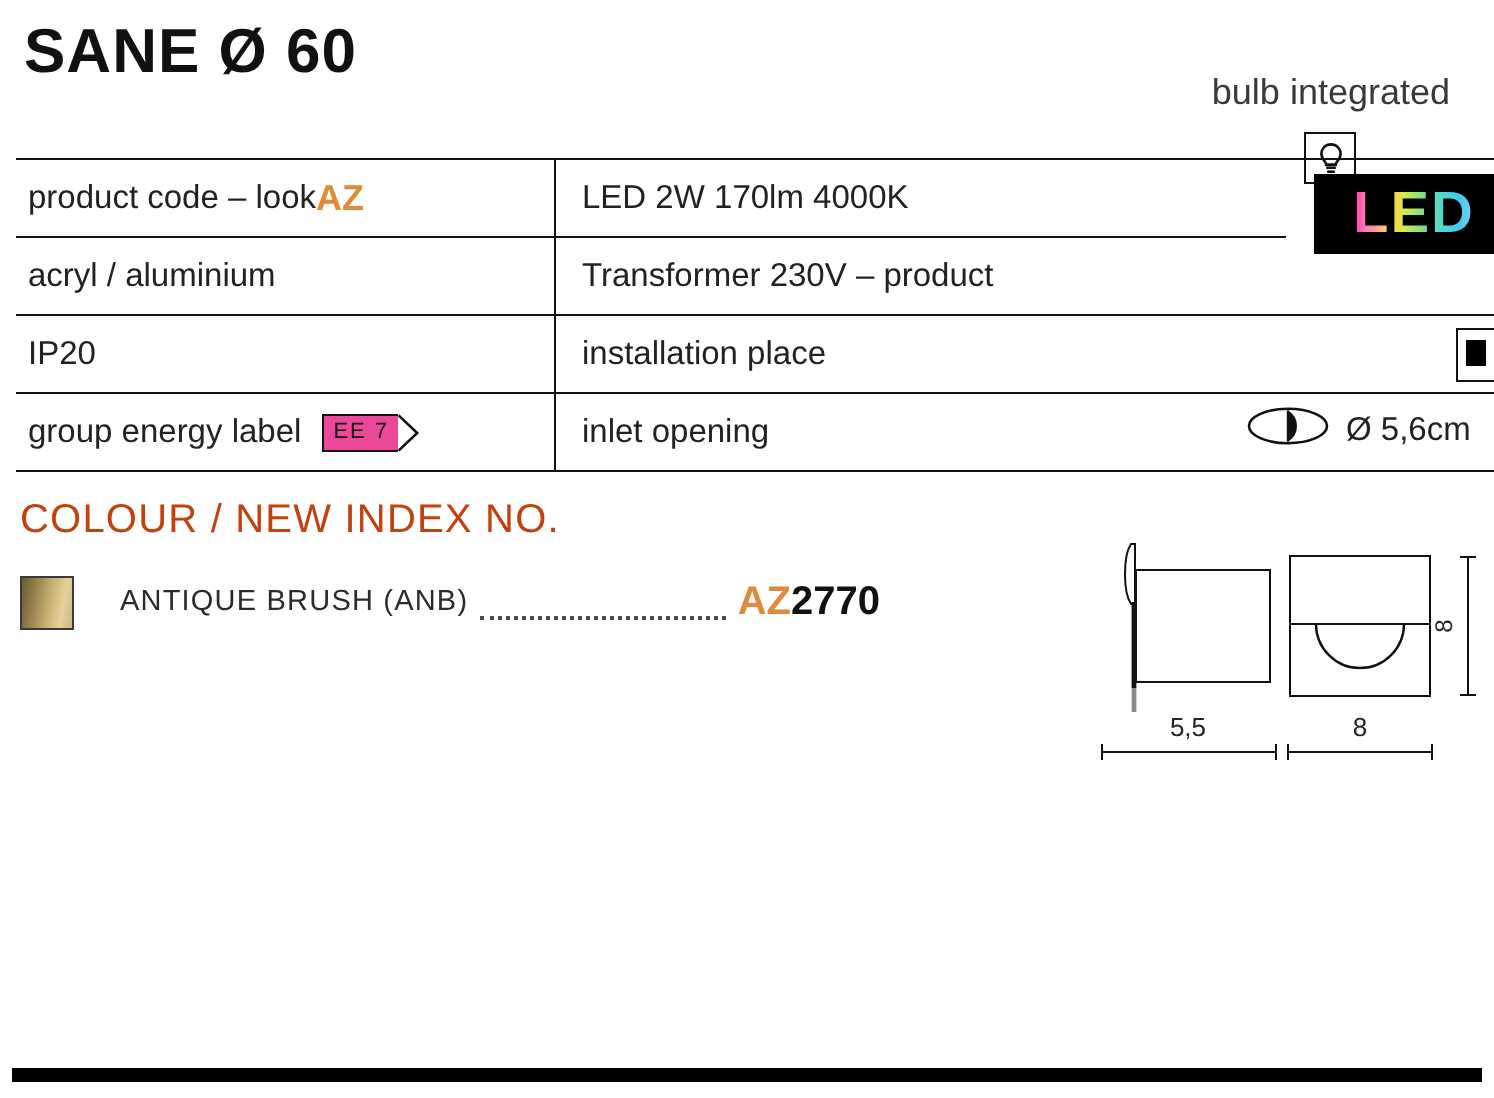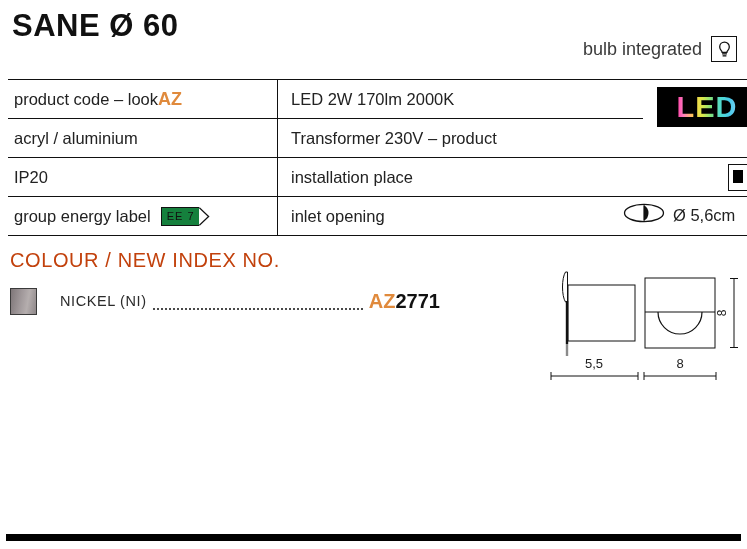--- a/index.html
+++ b/index.html
@@ -22,25 +22,26 @@
     left: 12px;
     top: 8px;
     font-size: 31px;
     font-weight: bold;
     letter-spacing: 0.5px;
     color: #111111;
     white-space: nowrap;
   }
   #bulb-integrated-group {
     position: absolute;
-    right: 10px;
+    right: 22px;
     top: 36px;
     display: flex;
     align-items: center;
     gap: 9px;
+    flex-direction: column;
   }
   #bulb-integrated-label {
     font-size: 18px;
     color: #3a3a3a;
     white-space: nowrap;
   }
   .icon-box {
     width: 26px;
     height: 26px;
     border: 1.4px solid #111;
@@ -107,21 +108,21 @@
     border: 1.3px solid #111;
     border-right: none;
     height: 19px;
     box-sizing: border-box;
     display: flex;
     align-items: center;
     padding: 0 4px 0 5px;
     font-size: 11px;
     letter-spacing: 1px;
     color: #111;
-    background: #15803d;
+    background: #ec4899;
   }
   #energy-label-badge .ee-arrow {
     width: 11px;
     height: 19px;
     position: relative;
   }
   #energy-label-badge .ee-arrow svg { display: block; }
 
   
   #led-logo {
@@ -271,21 +272,21 @@
 
 <table id="spec-table">
   <tbody>
     <tr>
       <td class="col-left">
         <span class="cell-flex">
           <span>product code – look</span>
           <span class="accent-bold">AZ</span>
         </span>
       </td>
-      <td class="col-mid">LED 2W 170lm 2000K</td>
+      <td class="col-mid">LED 2W 170lm 4000K</td>
       <td class="col-right no-bottom" rowspan="2">
         <div id="led-logo">
           <span id="led-logo-text">LED</span>
         </div>
       </td>
     </tr>
 
     <tr>
       <td class="col-left no-top no-bottom">acryl / aluminium</td>
       <td class="col-mid no-top no-bottom">Transformer 230V – product</td>
@@ -330,27 +331,27 @@
       </td>
     </tr>
   </tbody>
 </table>
 
 <div id="colour-heading">COLOUR / NEW INDEX NO.</div>
 
 <div id="colour-list">
 
 
-
   <div class="colour-row">
-    <span class="swatch" style="background:linear-gradient(100deg,#7e7678 0%,#9d9597 35%,#b5aeae 65%,#8e8789 100%);"></span>
-    <span class="colour-name">NICKEL (NI)</span>
+    <span class="swatch" style="background:linear-gradient(100deg,#6b5b33 0%,#8d7b47 22%,#c9b174 55%,#e4d29a 78%,#cdb77e 100%);"></span>
+    <span class="colour-name">ANTIQUE BRUSH (ANB)</span>
     <span class="leader"></span>
-    <span class="colour-code"><span class="pfx">AZ</span><span>2771</span></span>
+    <span class="colour-code"><span class="pfx">AZ</span><span>2770</span></span>
   </div>
+
 </div>
 
 <div id="technical-drawing">
   <svg width="207" height="128" viewBox="0 0 207 128">
 
     <path d="M25.5 10 C21.5 16, 21.5 34, 25.5 40 L27.5 40 L27.5 10 Z" fill="none" stroke="#111" stroke-width="1"></path>
     <rect x="25.8" y="39" width="2.4" height="43" fill="#111"></rect>
     <rect x="25.8" y="82" width="2.4" height="12" fill="#8a8a8a"></rect>
 
     <rect x="28" y="23" width="67" height="56" fill="none" stroke="#111" stroke-width="1"></rect>

